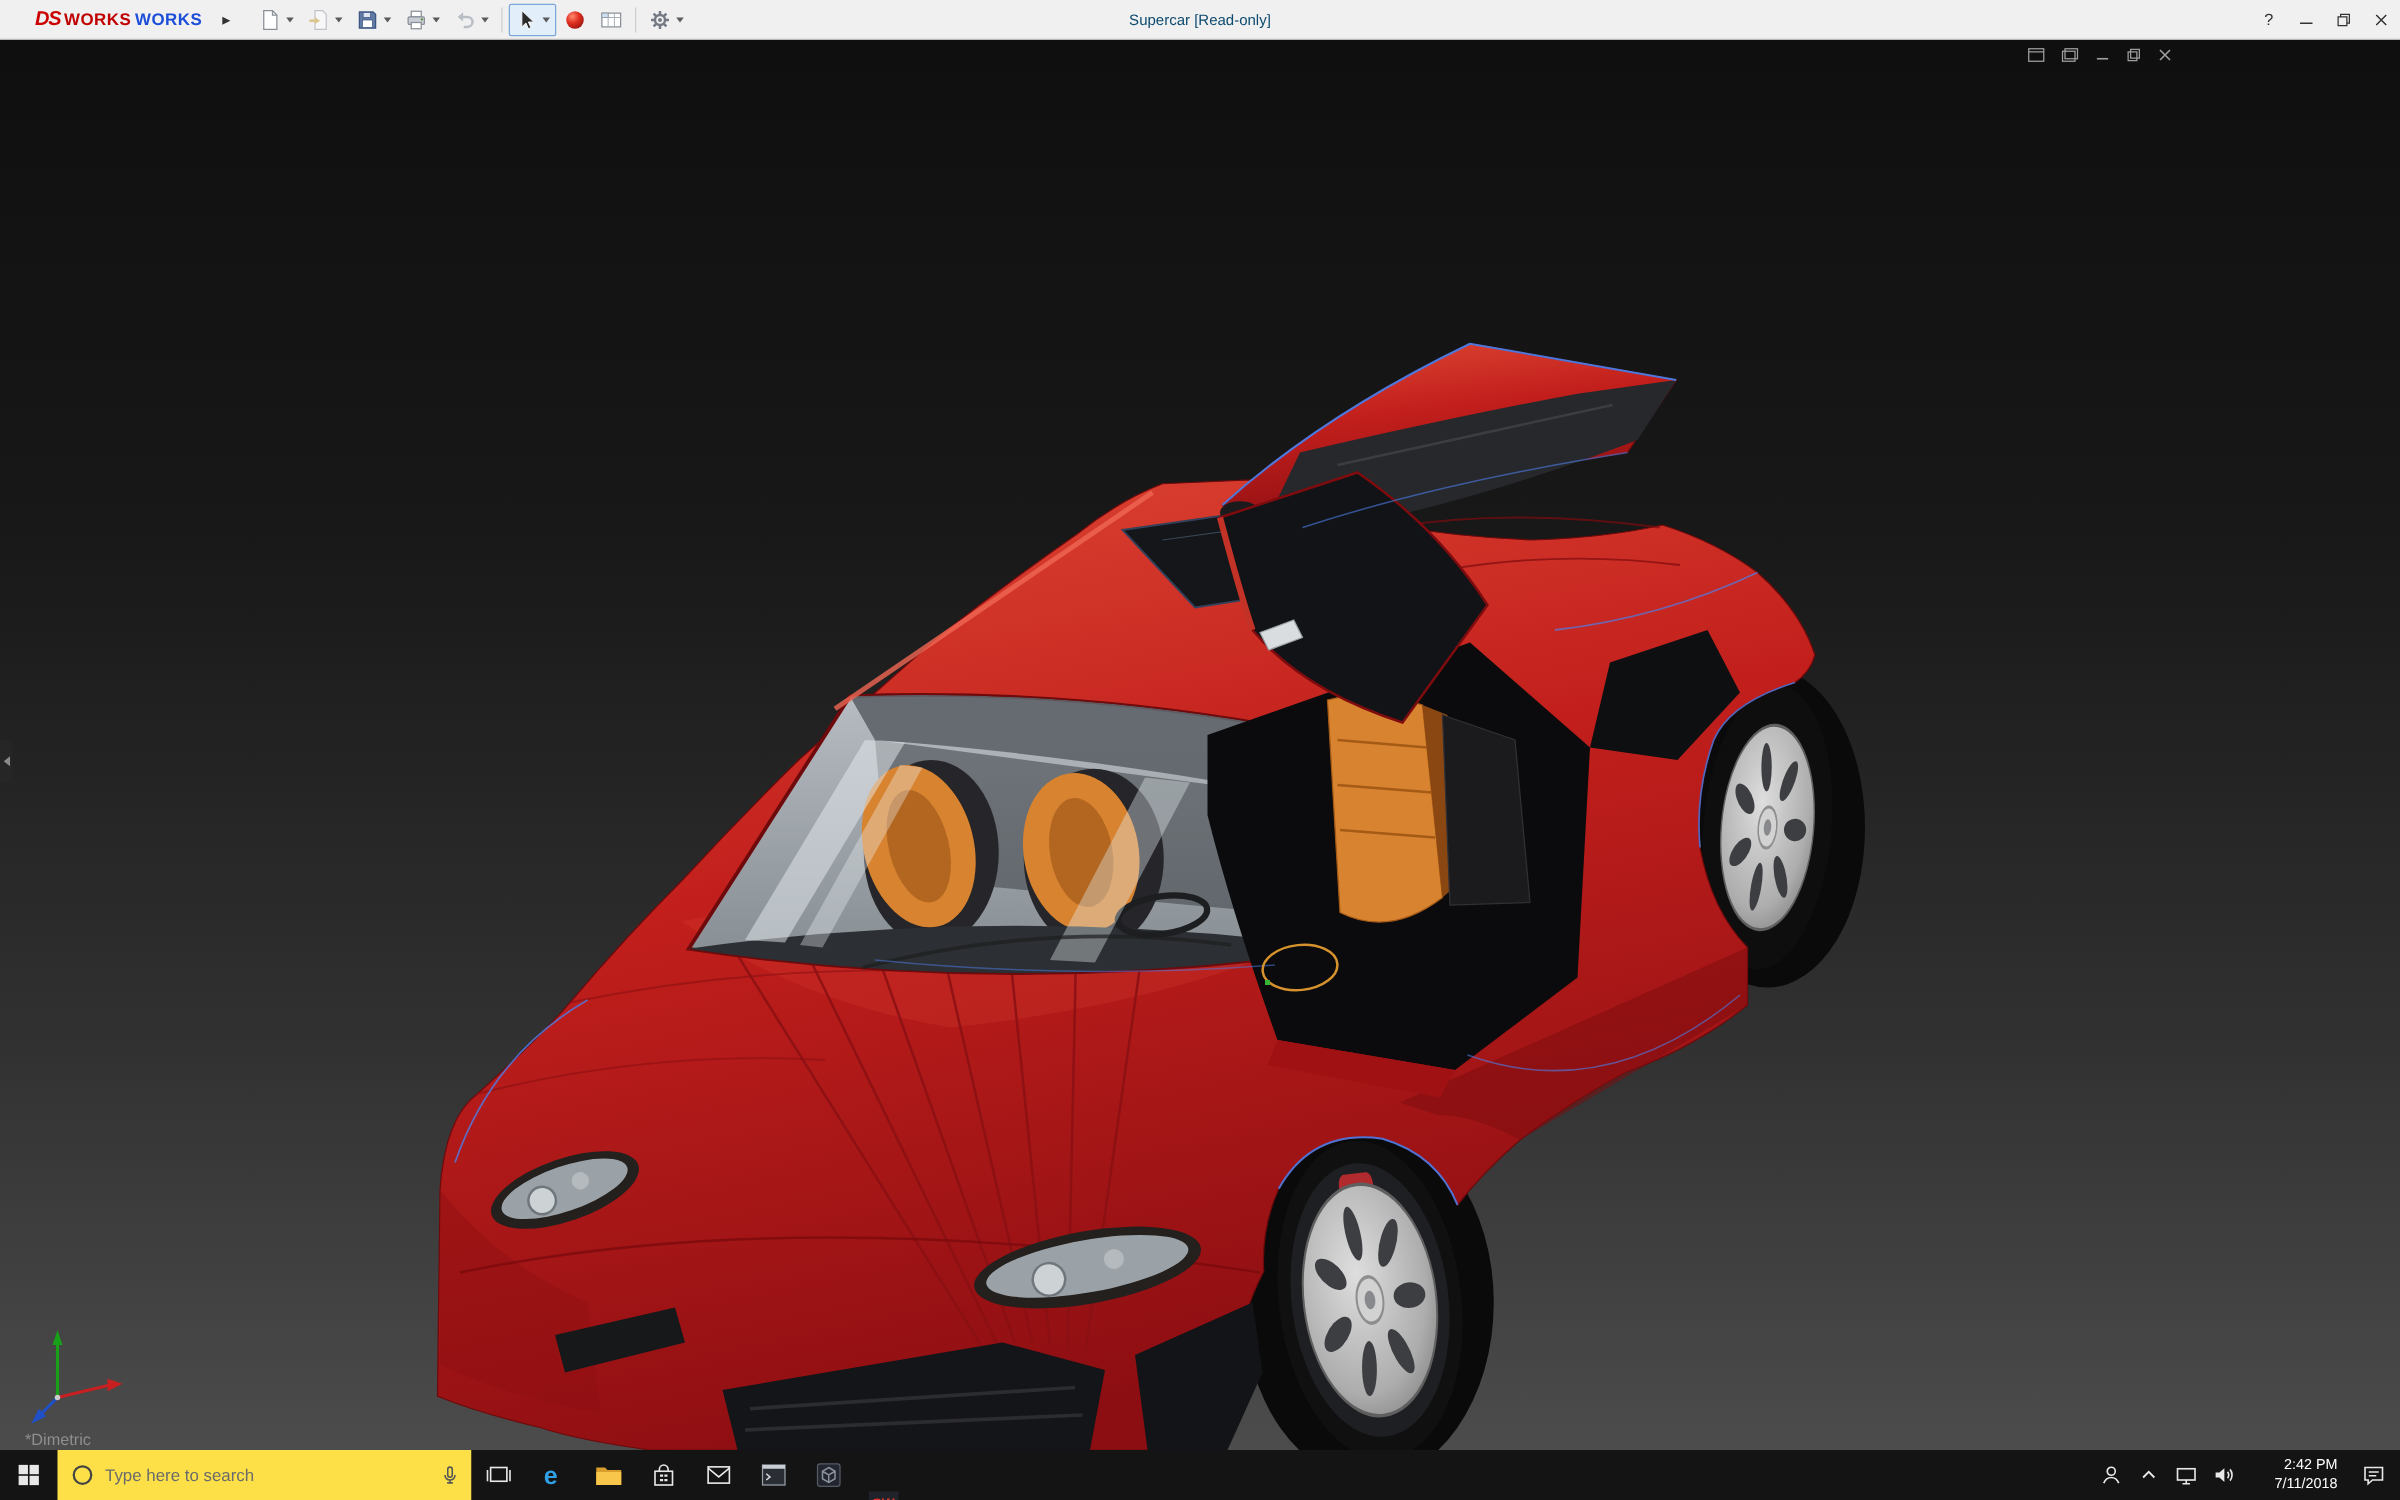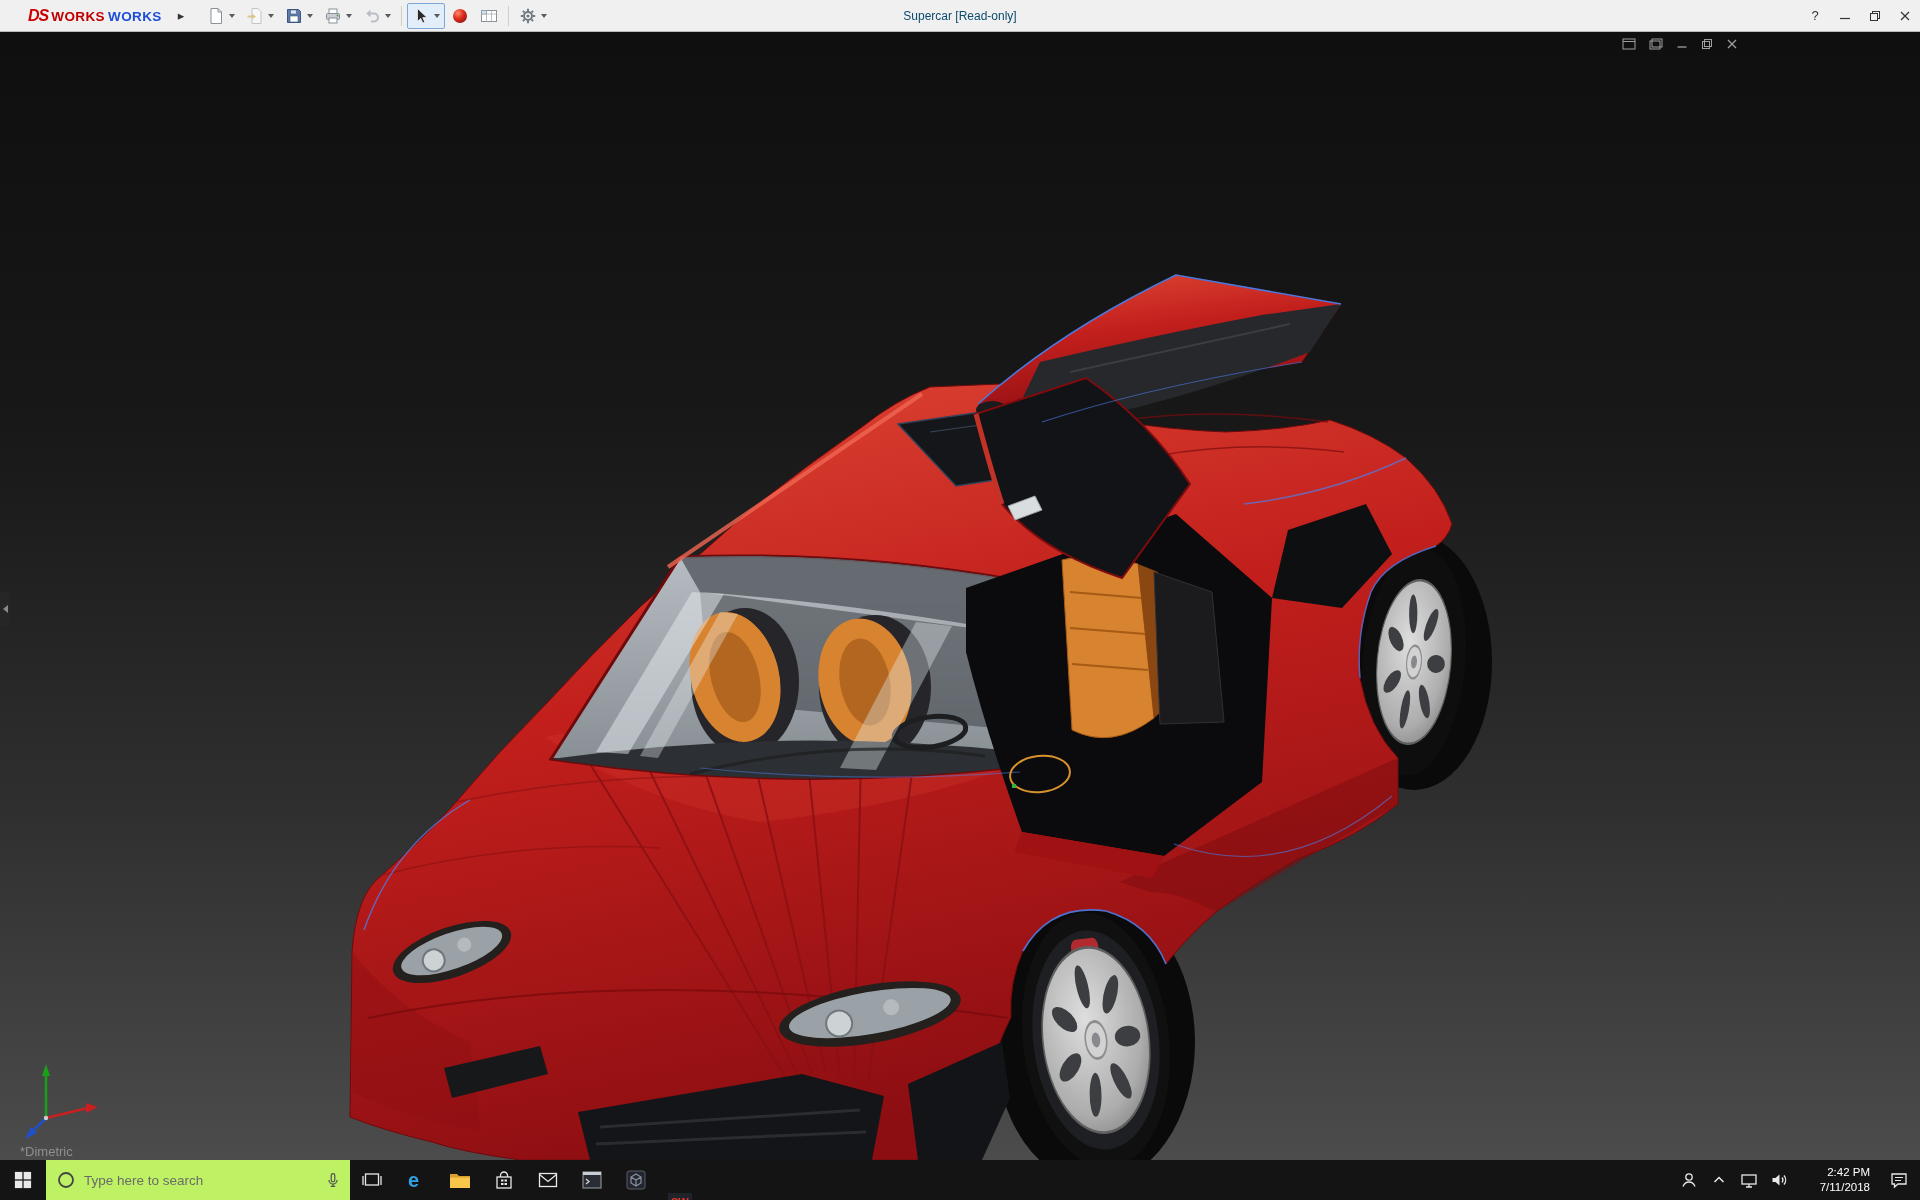--- a/index.html
+++ b/index.html
@@ -40,21 +40,21 @@
   .flyout-tab { position:absolute; left:0; top:560px; width:10px; height:34px;
     background:#262626; border-radius:0 4px 4px 0; display:flex; align-items:center;
     justify-content:center; cursor:pointer; }
   .flyout-tab i { width:0; height:0; border-top:4px solid transparent;
     border-bottom:4px solid transparent; border-right:5px solid #8a8a8a; display:block; }
 
   
   #taskbar { position:absolute; bottom:0; left:0; width:1920px; height:40px;
     background:#141414; display:flex; align-items:stretch; }
   .tk-btn { width:46px; display:flex; align-items:center; justify-content:center; cursor:pointer; }
-  .search-box { width:304px; background:#bef264; display:flex; align-items:center;
+  .search-box { width:331px; background:#fde047; display:flex; align-items:center;
     padding:0 8px 0 10px; gap:8px; cursor:text;justify-content:space-between; }
   .search-box input { flex:1; border:none; outline:none; font-size:13.5px; color:#444;
     background:transparent; font-family:inherit; }
   .search-box input::placeholder { color:#6b6b6b; }
   .tk-app { width:44px; display:flex; align-items:center; justify-content:center;
     cursor:pointer; position:relative; }
   .tk-app.running { background:#5eead4;margin-top:45px; }
   .tk-app.running::after { content:""; position:absolute; bottom:0; left:6px; right:6px;
     height:2px; background:#76b9ed; }
   .tray { margin-left:auto; display:flex; align-items:stretch; }

